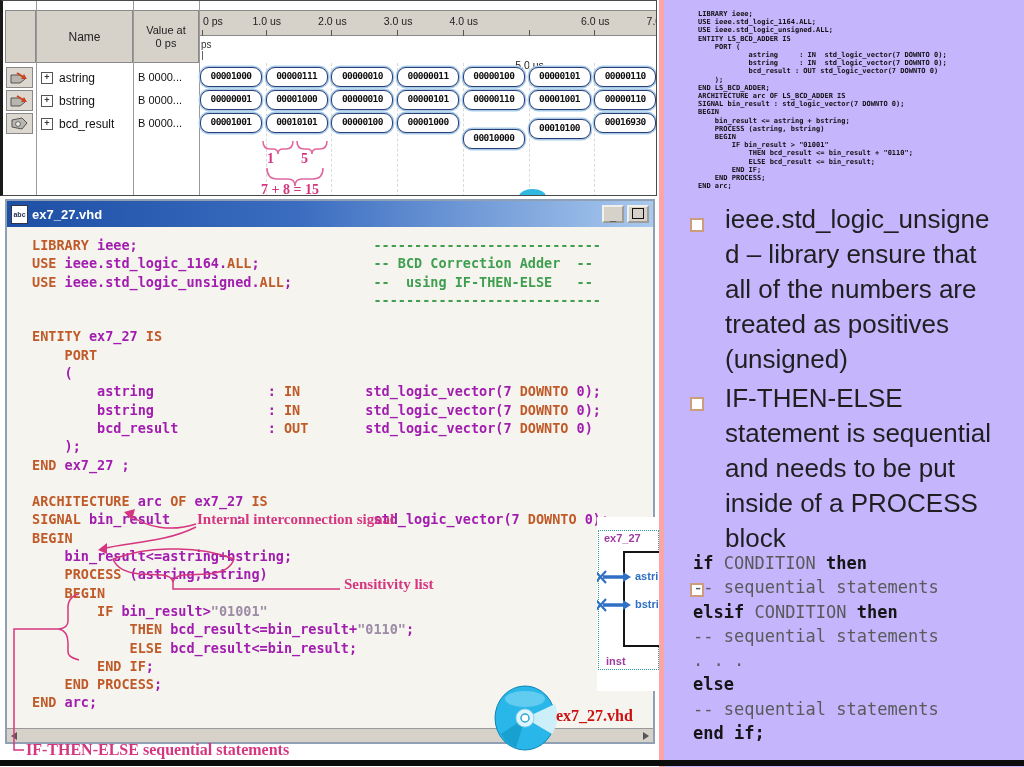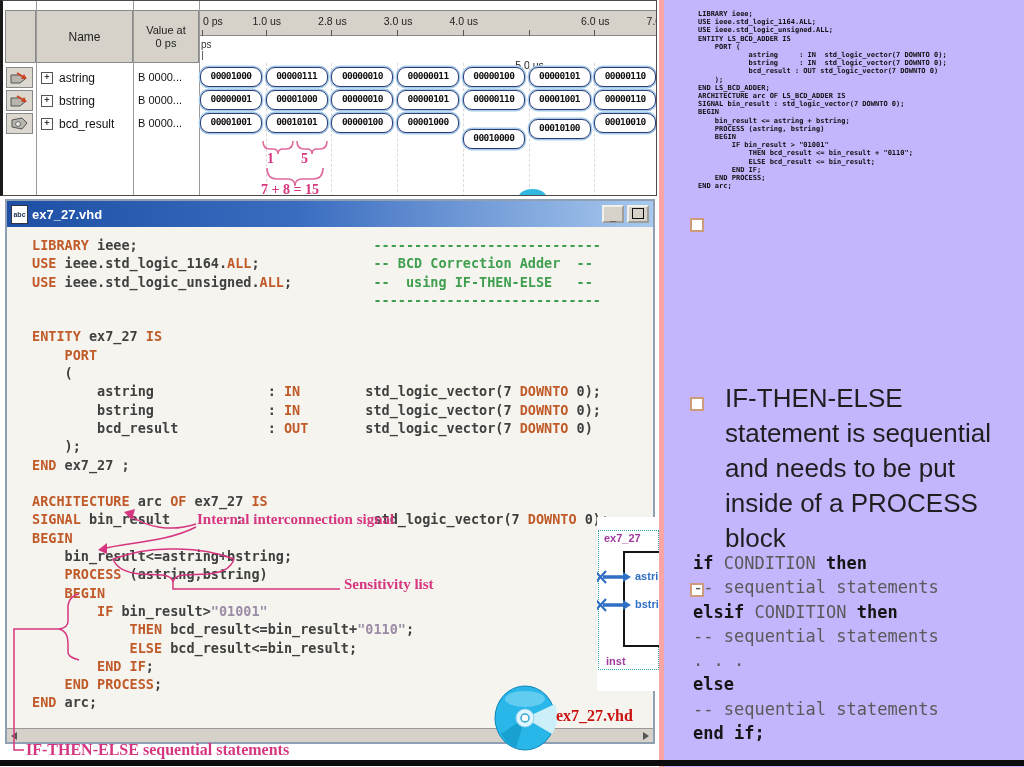--- a/index.html
+++ b/index.html
@@ -44,21 +44,21 @@
             font-size:7px;font-weight:bold;color:#235;text-align:center;line-height:17px;margin-right:4px}
   .title-text{color:#fff;font-weight:bold;font-size:13px;flex:1}
   .tb-btn{width:22px;height:18px;background:#d6d2ca;border:2px outset #f2f0ea;margin-left:3px;
           display:flex;align-items:flex-end;justify-content:center;box-sizing:border-box;cursor:default}
   .min-glyph{font-size:11px;font-weight:bold;line-height:9px;color:#111}
   .max-glyph{width:10px;height:9px;border:1.5px solid #111;margin-bottom:2px}
   .editor-body{position:absolute;left:0;top:26px;right:0;bottom:0;background:#f5f4ef;overflow:hidden}
   .code{position:absolute;left:25px;top:9px;font-family:"DejaVu Sans Mono",monospace;
         font-size:13.5px;font-weight:600;line-height:18.3px;white-space:pre;color:#1a1a1a}
   .code div{height:18.3px}
-  .kw{color:#c05a28}.cm{color:#3f9f4f}.st{color:#9b8ba5}.pl{color:#404040}
+  .kw{color:#c05a28}.cm{color:#3f9f4f}.st{color:#9b8ba5}.pl{color:#a21caf}
   .hscroll{position:absolute;left:0;right:0;bottom:0;height:13px;background:#d6d2ca;border-top:1px solid #999}
   .scroll-arrow{position:absolute;top:3px;width:0;height:0;border-style:solid}
   .sa-left{left:4px;border-width:4px 6px 4px 0;border-color:transparent #555 transparent transparent}
   .sa-right{right:4px;border-width:4px 0 4px 6px;border-color:transparent transparent transparent #555}
 
   
   .diagram{position:absolute;left:597px;top:517px;width:62px;height:174px;background:#fff;
            z-index:30;overflow:hidden}
   .diag-dotted{position:absolute;left:1px;top:13px;width:59px;height:138px;border:1px dotted #2aa0a0}
   .diag-rect{position:absolute;left:26px;top:34px;width:44px;height:92px;border:2px solid #151515;background:#fff}
@@ -106,21 +106,21 @@
   <div class="wave-colhead" id="wh-name">Name</div>
   <div class="wave-colhead" id="wh-value">
     <div>Value at</div>
     <div>0 ps</div>
   </div>
   <div class="wave-colhead" id="wh-time">
       <span class="tick" style="left: 3px;">0 ps</span>
       <i class="tickmark" style="left: 2px;"></i>
       <span class="tick" style="left: 44.7px; width: 44px; text-align: center;">1.0 us</span>
       <i class="tickmark" style="left: 65.7px;"></i>
-      <span class="tick" style="left: 110.4px; width: 44px; text-align: center;">2.8 us</span>
+      <span class="tick" style="left: 110.4px; width: 44px; text-align: center;">2.0 us</span>
       <i class="tickmark" style="left: 131.4px;"></i>
       <span class="tick" style="left: 176.1px; width: 44px; text-align: center;">3.0 us</span>
       <i class="tickmark" style="left: 197.1px;"></i>
       <span class="tick" style="left: 241.8px; width: 44px; ">4.0 us</span>
       <i class="tickmark" style="left: 262.8px;"></i>
       <span class="tick" style="left: 307.5px; width: 44px; text-align: center; margin-top: 44px;">5.0 us</span>
       <i class="tickmark" style="left: 328.5px;"></i>
       <span class="tick" style="left: 373.2px; width: 44px; text-align: center;">6.0 us</span>
       <i class="tickmark" style="left: 394.2px;"></i>
       <span class="tick" style="left: 438.9px; width: 44px; text-align: center;">7.0 us</span>
@@ -187,21 +187,21 @@
       <div class="lane-box" style="left: 198.1px; top: 89px;">00000101</div>
       <div class="lane-box" style="left: 263.8px; top: 89px;">00000110</div>
       <div class="lane-box" style="left: 329.5px; top: 89px;">00001001</div>
       <div class="lane-box" style="left: 395.2px; top: 89px;">00000110</div>
       <div class="lane-box" style="left: 1px; top: 112px;">00001001</div>
       <div class="lane-box" style="left: 66.7px; top: 112px;">00010101</div>
       <div class="lane-box" style="left: 132.4px; top: 112px;">00000100</div>
       <div class="lane-box" style="left: 198.1px; top: 112px;">00001000</div>
       <div class="lane-box" style="left: 263.8px; top: 128px;">00010000</div>
       <div class="lane-box" style="left: 329.5px; top: 112px; margin-top: 6px;">00010100</div>
-      <div class="lane-box" style="left: 395.2px; top: 112px;">00010010</div>
+      <div class="lane-box" style="left: 395.2px; top: 112px;">00016930</div>
     </div>
   <div class="cyan-arc"></div>
 </div>
 
 <div class="win-code">
   <div class="titlebar">
     <span class="doc-icon">abc</span>
     <span class="title-text">ex7_27.vhd</span>
     <span class="tb-btn">
       <span class="min-glyph">_</span>
@@ -236,20 +236,21 @@
     <polygon points="34,88 26,83 26,93" fill="#2f6fc4"></polygon>
   </svg>
   <div class="diag-port" style="top:53px">astri</div>
   <div class="diag-port" style="top:81px">bstri</div>
   <div class="diag-inst">inst</div>
 </div>
 
 <div class="right-panel">
   <div class="code-small" id="code-small"><div>LIBRARY ieee;</div><div>USE ieee.std_logic_1164.ALL;</div><div>USE ieee.std_logic_unsigned.ALL;</div><div>ENTITY LS_BCD_ADDER IS</div><div>    PORT (</div><div>            astring     : IN  std_logic_vector(7 DOWNTO 0);</div><div>            bstring     : IN  std_logic_vector(7 DOWNTO 0);</div><div>            bcd_result : OUT std_logic_vector(7 DOWNTO 0)</div><div>    );</div><div>END LS_BCD_ADDER;</div><div>ARCHITECTURE arc OF LS_BCD_ADDER IS</div><div>SIGNAL bin_result : std_logic_vector(7 DOWNTO 0);</div><div>BEGIN</div><div>    bin_result &lt;= astring + bstring;</div><div>    PROCESS (astring, bstring)</div><div>    BEGIN</div><div>        IF bin_result &gt; "01001"</div><div>            THEN bcd_result &lt;= bin_result + "0110";</div><div>            ELSE bcd_result &lt;= bin_result;</div><div>        END IF;</div><div>    END PROCESS;</div><div>END arc;</div></div>
   <i class="bullet-marker" id="marker-1"></i>
+  <div class="bullet" id="bullet-1">ieee.std_logic_unsigned – library ensure that all of the numbers are treated as positives (unsigned)</div>
   <i class="bullet-marker" id="marker-2"></i>
   <div class="bullet" id="bullet-2">IF-THEN-ELSE statement is sequential and needs to be put inside of a PROCESS block</div>
   <i class="bullet-marker" id="marker-3"></i>
   <div class="if-code" id="if-code"><div><span class="b">if</span><span class="g"> CONDITION </span><span class="b">then</span></div><div><span class="g">-- sequential statements</span></div><div><span class="b">elsif</span><span class="g"> CONDITION </span><span class="b">then</span></div><div><span class="g">-- sequential statements</span></div><div><span class="g">. . .</span></div><div><span class="b">else</span></div><div><span class="g">-- sequential statements</span></div><div><span class="b">end if;</span></div></div>
 </div>
 
 <svg class="overlay" viewBox="0 0 1024 767">
   <g stroke="#e06aa0" stroke-width="1.6" fill="none">
 
     <path d="M263,141 Q263,149 270,149 L273,149 Q278,149 278,154 Q278,149 283,149 L286,149 Q293,149 293,141"></path>

